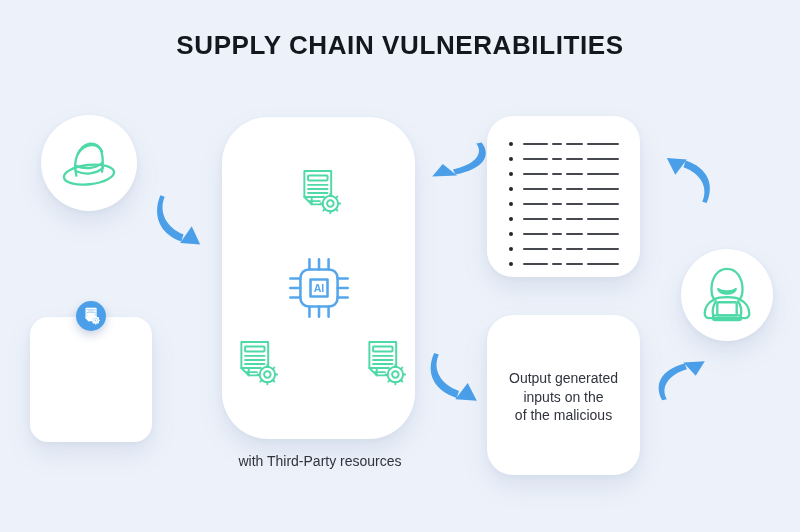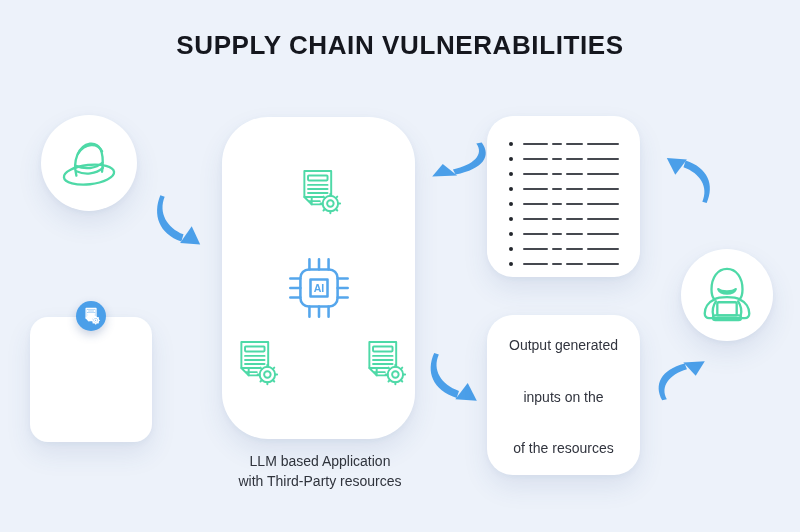--- a/index.html
+++ b/index.html
@@ -57,21 +57,20 @@
   }
   .list-row { display:flex; align-items:center; }
   .bullet { width:4px; height:4px; border-radius:50%; background:#23262c; margin-right:10px; flex:none; }
   .seg { height:2.5px; border-radius:2px; background:var(--line,#45484f); margin-right:4px; flex:none; }
 
   .output-card {
     left:487px; top:315px; width:153px; height:160px; border-radius:26px;
     display:flex; flex-direction:column; align-items:center; justify-content:center;
     font-size:14px; line-height:1.32; text-align:center; color:var(--text,#31343e);
     padding-top:4px;
-    gap:33px;
   }
   .arrow { position:absolute; color:var(--blue,#4b9fe9); }
   .arrow-1 { left:148px; top:193px; width:58px; height:58px; }
   .arrow-2 { left:425px; top:141px; width:72px; height:40px; transform:scaleX(-1); }
   .arrow-3 { left:421px; top:351px; width:62px; height:56px; }
   .arrow-4 { left:661px; top:152px; width:58px; height:53px; transform:rotate(180deg); }
   .arrow-5 { left:649px; top:356px; width:62px; height:46px; transform:scaleY(-1); }
   .blk { display:block; }
 </style>
 </head>
@@ -155,21 +154,20 @@
         <use href="#ic-chip"></use>
       </svg>
     <svg class="abs green-icon" style="left:8px;top:221px" width="52" height="52" viewBox="0 0 64 64">
         <use href="#ic-docgear"></use>
       </svg>
     <svg class="abs green-icon" style="left:136px;top:221px" width="52" height="52" viewBox="0 0 64 64">
         <use href="#ic-docgear"></use>
       </svg>
   </div>
   <div class="caption">
-    <span class="blk">LLM based Application</span>
     <span class="blk">with Third-Party resources</span>
   </div>
 
   <svg class="arrow arrow-2" viewBox="0 0 80 80" preserveAspectRatio="none">
       <use href="#ic-swoosh"></use>
     </svg>
 
   <div class="card list-card">
     <div class="rows">
         <div class="list-row">
@@ -238,21 +236,21 @@
       </div>
   </div>
 
   <svg class="arrow arrow-3" viewBox="0 0 80 80" preserveAspectRatio="none">
       <use href="#ic-swoosh"></use>
     </svg>
 
   <div class="card output-card">
     <span class="blk">Output generated</span>
     <span class="blk">inputs on the</span>
-    <span class="blk">of the resources</span>
+    <span class="blk">of the malicious</span>
   </div>
 
   <svg class="arrow arrow-4" viewBox="0 0 80 80" preserveAspectRatio="none">
       <use href="#ic-swoosh"></use>
     </svg>
 
   <svg class="arrow arrow-5" viewBox="0 0 80 80" preserveAspectRatio="none">
       <use href="#ic-swoosh"></use>
     </svg>
 

